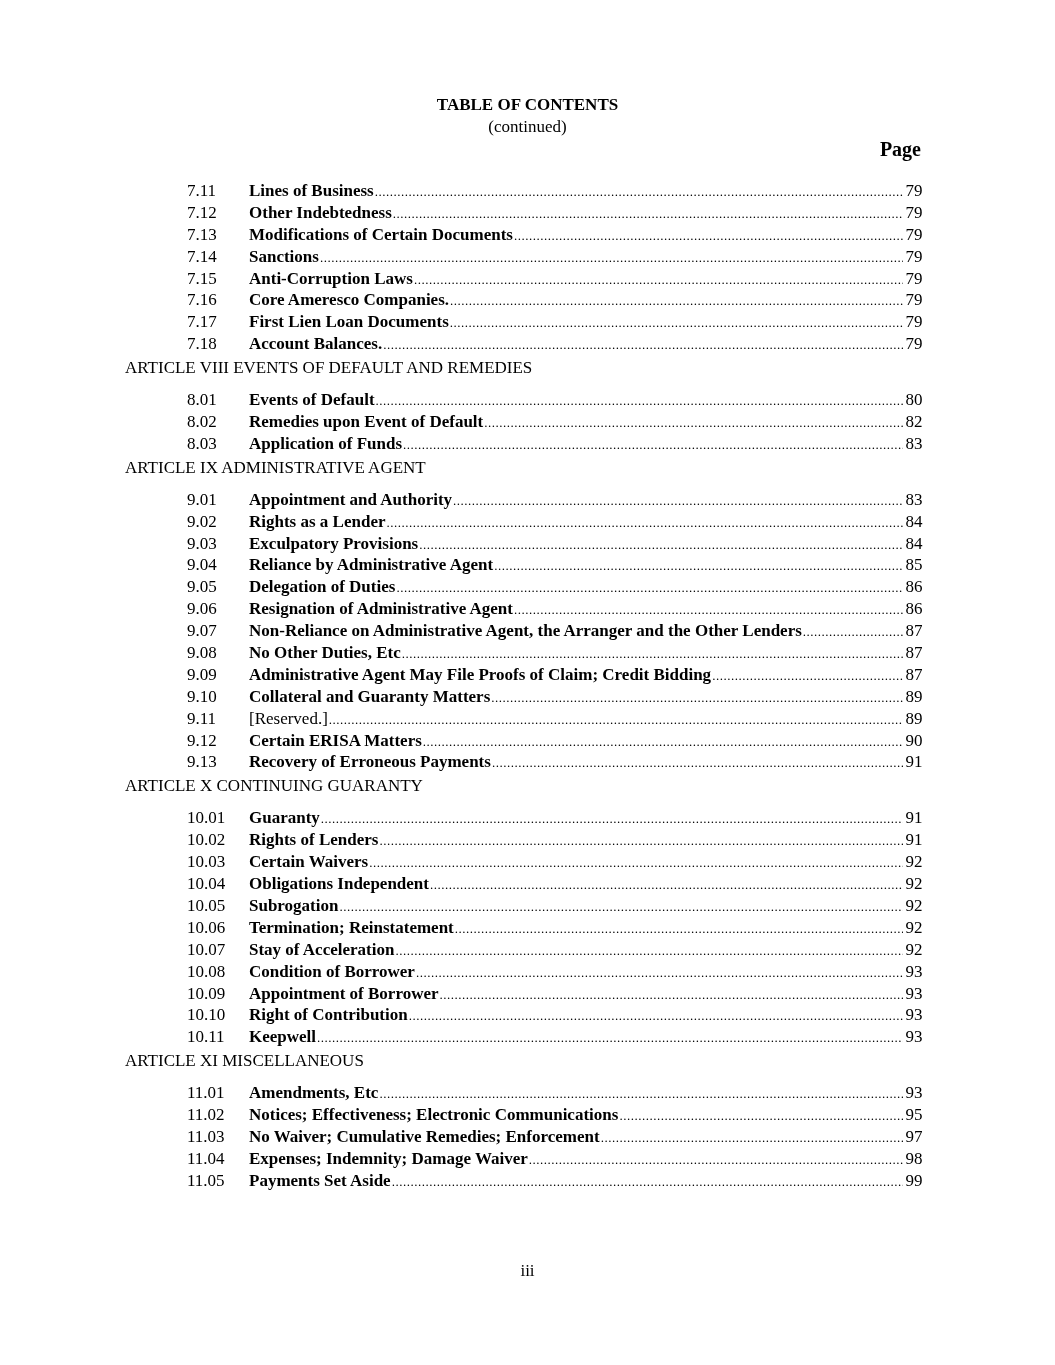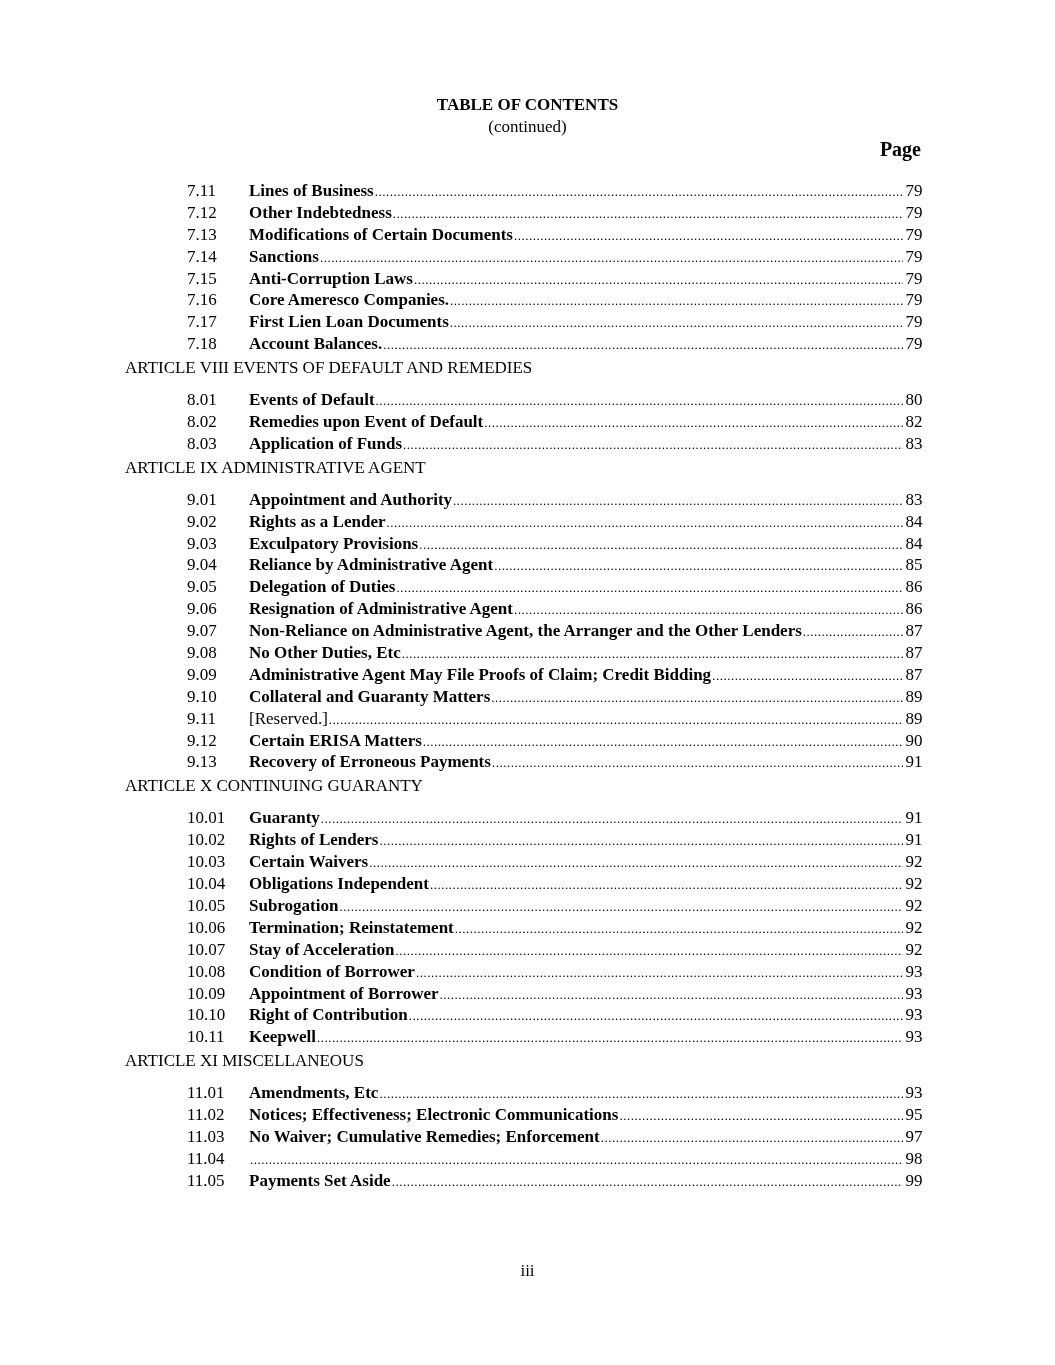--- a/index.html
+++ b/index.html
@@ -364,20 +364,21 @@
         <span class="pg">95</span>
       </div>
       <div class="row section">
         <span class="num">11.03</span>
         <span class="title bold">No Waiver; Cumulative Remedies; Enforcement</span>
         <span class="leader"></span>
         <span class="pg">97</span>
       </div>
       <div class="row section">
         <span class="num">11.04</span>
+        <span class="title bold">Expenses; Indemnity; Damage Waiver</span>
         <span class="leader"></span>
         <span class="pg">98</span>
       </div>
       <div class="row section">
         <span class="num">11.05</span>
         <span class="title bold">Payments Set Aside</span>
         <span class="leader"></span>
         <span class="pg">99</span>
       </div>
     </div>

